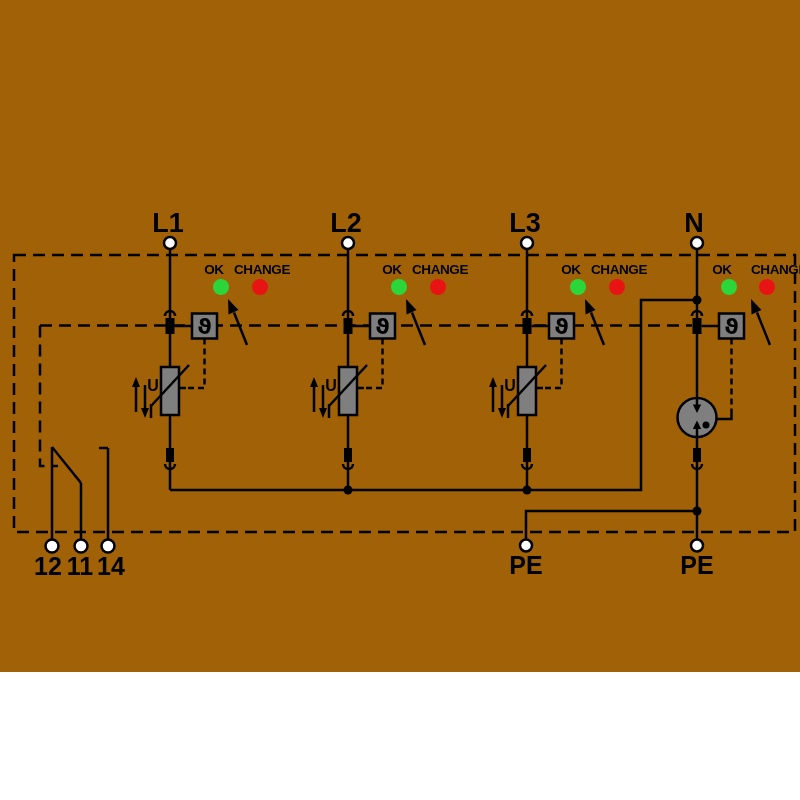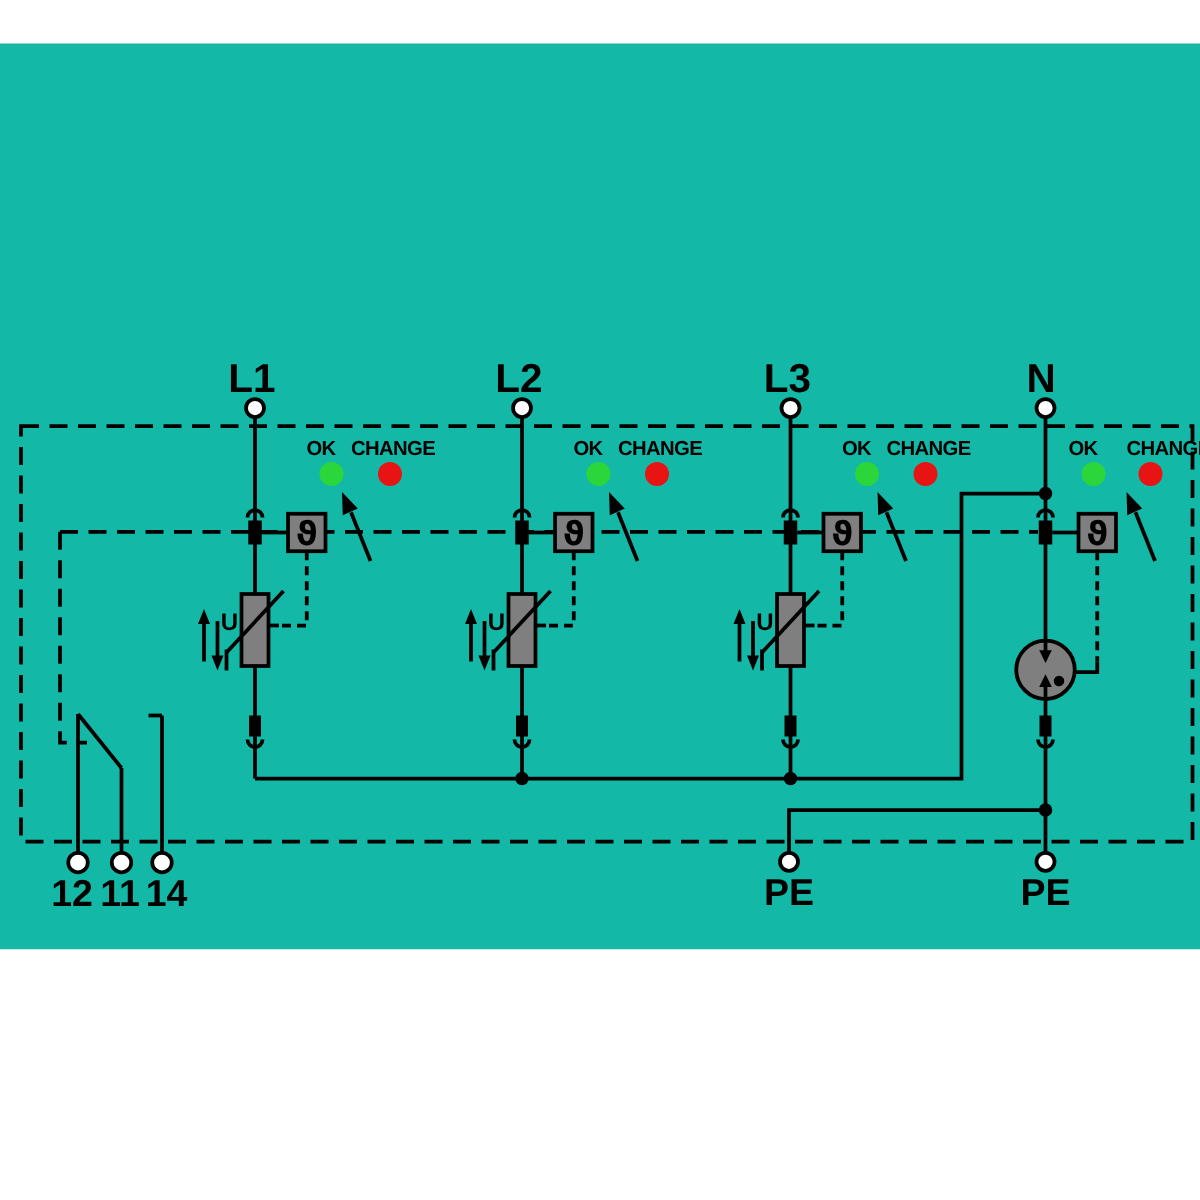--- a/index.html
+++ b/index.html
@@ -1,16 +1,16 @@
 <!DOCTYPE html>
 <html><head>
 <meta charset="utf-8">
 <style>
   html,body{margin:0;padding:0;background:#ffffff;}
-  .stage{width:800px;height:604px;position:relative;background:#14b8a6;overflow:hidden;margin-top:29px;}
+  .stage{width:800px;height:672px;position:relative;background:#a16207;overflow:hidden;}
   .w    {stroke:#000;stroke-width:2.5;fill:none;}
   .dash {stroke:#000;stroke-width:2.5;fill:none;stroke-dasharray:12 7;}
   .dashs{stroke:#000;stroke-width:2.5;fill:none;stroke-dasharray:6 4;}
   .blk  {fill:#000;stroke:none;}
   .gray {fill:#7f7f7f;stroke:#000;stroke-width:2.5;}
   .term {fill:#fff;stroke:#000;stroke-width:2.5;}
   .lbl  {font:bold 27px "Liberation Sans",sans-serif;fill:#000;text-anchor:middle;}
   .lbl2 {font:bold 25px "Liberation Sans",sans-serif;fill:#000;text-anchor:middle;}
   .ledlbl{font:bold 13.5px "Liberation Sans",sans-serif;letter-spacing:-0.4px;fill:#000;text-anchor:middle;}
   .theta{font:600 22px "DejaVu Sans",sans-serif;fill:#000;text-anchor:middle;}

